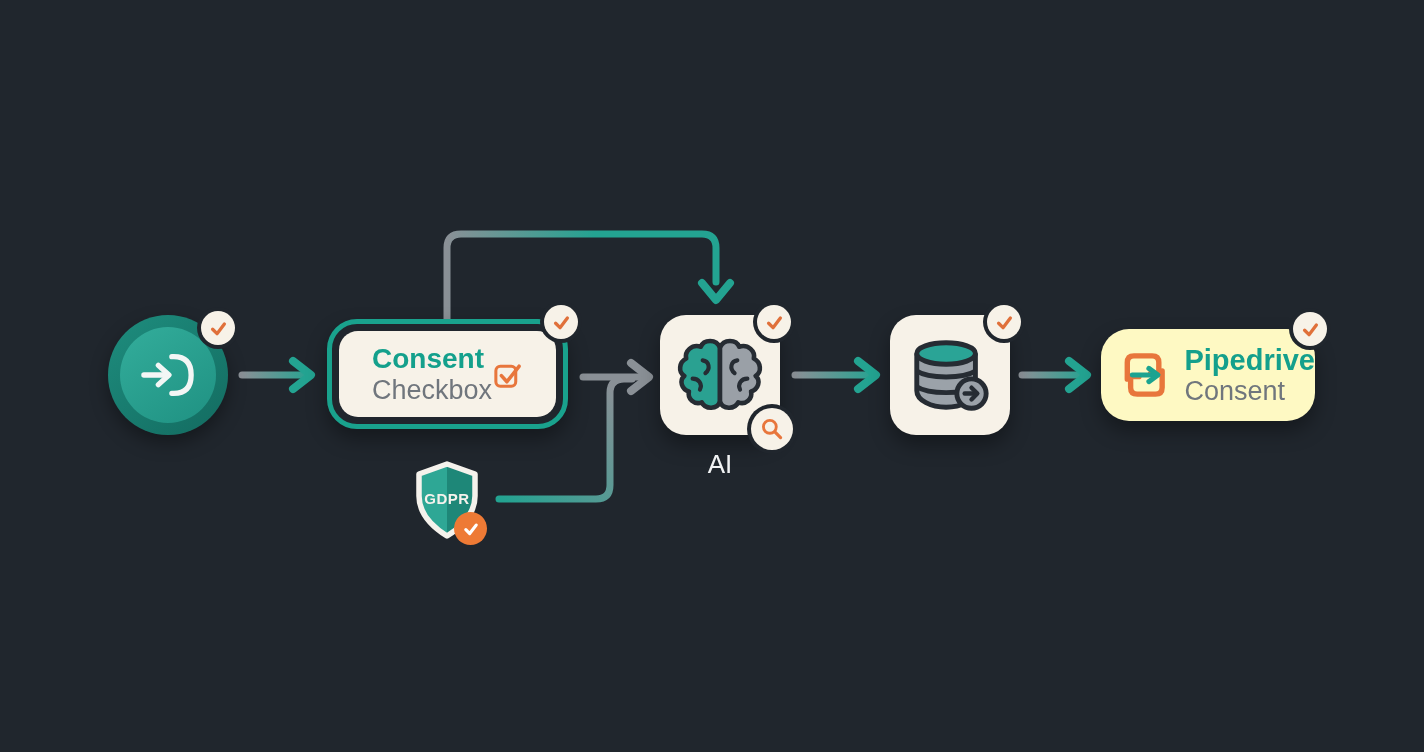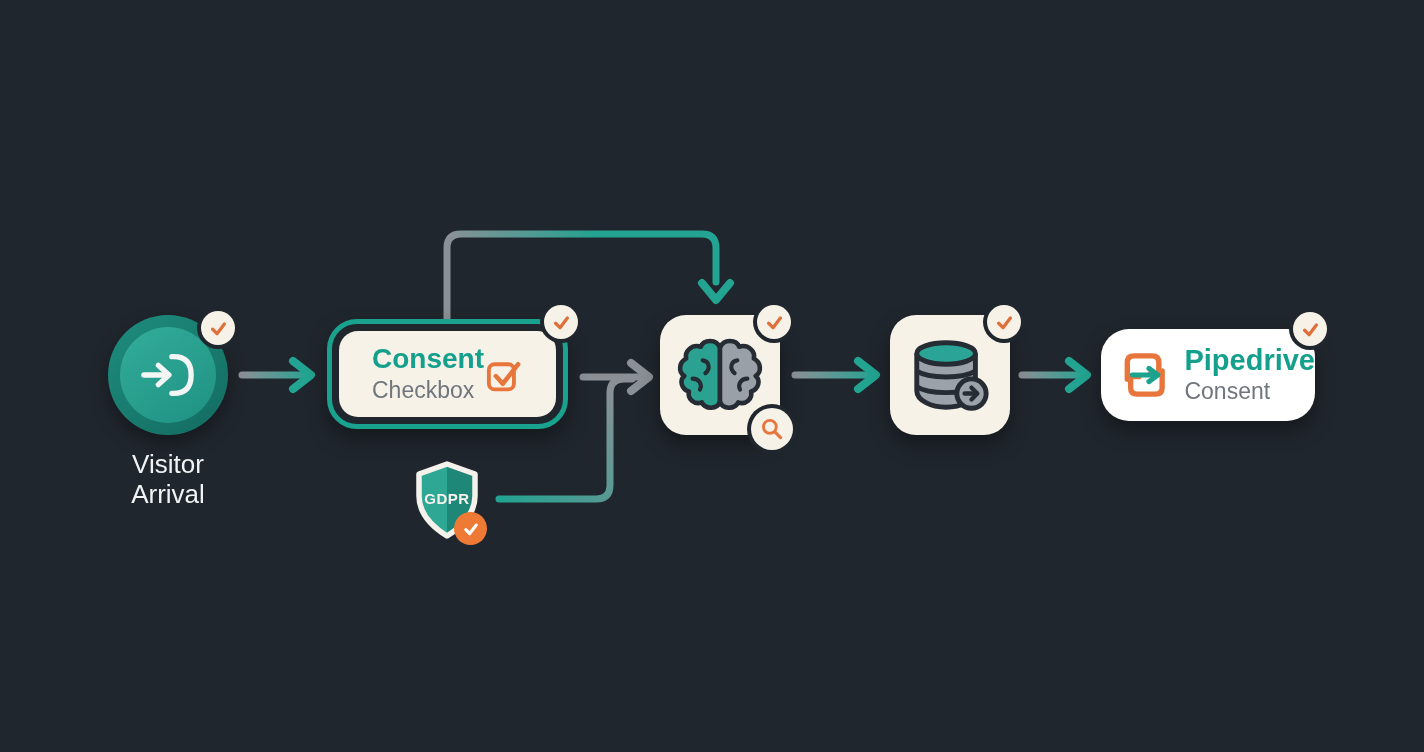--- a/index.html
+++ b/index.html
@@ -30,32 +30,32 @@
   .pill-outline{
     border:5px solid #19a28d;border-radius:30px;padding:7px;
     box-shadow:0 10px 20px rgba(0,0,0,.35);
   }
   .pill-inner{
     width:100%;height:100%;box-sizing:border-box;border-radius:19px;
     background:#f7f2e8;display:flex;align-items:center;
     justify-content:space-between;padding:0 33px;
   }
   .title-teal{color:#14a08c;font-weight:bold;font-size:28px;line-height:32px;}
-  .subtitle-gray{color:#70767d;font-size:23px;line-height:31px;}
+  .subtitle-gray{color:#70767d;font-size:27px;line-height:31px;}
 
   
   .square{
     width:120px;height:120px;border-radius:26px;background:#f7f2e8;
     display:flex;align-items:center;justify-content:center;
     box-shadow:0 10px 20px rgba(0,0,0,.35);
   }
 
   
   .wide-pill{
-    width:214px;height:92px;border-radius:28px;background:#ffffff;
+    width:214px;height:92px;border-radius:28px;background:#fef9c3;
     display:flex;align-items:center;gap:14px;padding:0 0 0 18px;
     box-sizing:border-box;box-shadow:0 10px 20px rgba(0,0,0,.35);
   }
 
   .node-label{
     position:absolute;z-index:2;width:220px;text-align:center;
     color:#f1f3f4;font-size:26px;line-height:30px;
   }
 
   .badge{
@@ -128,24 +128,20 @@
   <div class="node" style="left:108px;top:315px;">
     <div class="circle-outer">
       <div class="circle-inner">
         <svg width="62" height="54" viewBox="0 0 64 56">
           <line x1="7" y1="28" x2="30" y2="28" stroke="#f3f6f5" stroke-width="5.5" stroke-linecap="round"></line>
           <polyline points="22,18 33,28 22,38" fill="none" stroke="#f3f6f5" stroke-width="5.5" stroke-linecap="round" stroke-linejoin="round"></polyline>
           <path d="M36,9 H38 Q56,9 56,28 Q56,47 38,47 H36" fill="none" stroke="#f3f6f5" stroke-width="5.5" stroke-linecap="round" stroke-linejoin="round"></path>
         </svg>
       </div>
     </div>
-  </div>
-  <div class="node-label" style="left:58px;top:449px;">
-    <div>Visitor</div>
-    <div>Arrival</div>
   </div>
 
   <div class="node pill-outline" style="left:327px;top:319px;width:217px;height:86px;">
     <div class="pill-inner">
       <div>
         <div class="title-teal">Consent</div>
         <div class="subtitle-gray">Checkbox</div>
       </div>
       <svg width="54" height="54" viewBox="0 0 56 56">
         <rect x="7" y="14" width="36" height="36" rx="8" fill="none" stroke="#e8763c" stroke-width="5.5"></rect>
@@ -177,20 +173,21 @@
     <svg width="92" height="84" viewBox="0 0 100 92">
       <path d="M50,16 C46,6 32,7 29,15 C19,12 11,20 13,28 C5,32 4,43 11,47 C5,52 8,62 16,64 C14,72 22,79 30,76 C34,84 47,84 50,75 L50,16 Z" fill="#2aa191" stroke="#262c33" stroke-width="5" stroke-linejoin="round"></path>
       <path d="M50,16 C54,6 68,7 71,15 C81,12 89,20 87,28 C95,32 96,43 89,47 C95,52 92,62 84,64 C86,72 78,79 70,76 C66,84 53,84 50,75 L50,16 Z" fill="#9aa0a7" stroke="#262c33" stroke-width="5" stroke-linejoin="round"></path>
       <path d="M31,30 C38,31 40,39 34,44" fill="none" stroke="#262c33" stroke-width="4.5" stroke-linecap="round"></path>
       <path d="M20,50 C27,50 31,56 28,62" fill="none" stroke="#262c33" stroke-width="4.5" stroke-linecap="round"></path>
       <path d="M69,30 C62,31 60,39 66,44" fill="none" stroke="#262c33" stroke-width="4.5" stroke-linecap="round"></path>
       <path d="M80,50 C73,50 69,56 72,62" fill="none" stroke="#262c33" stroke-width="4.5" stroke-linecap="round"></path>
     </svg>
   </div>
   <div class="node-label" style="left:610px;top:449px;">
+    <div>AI</div>
   </div>
   <div class="badge" style="left:751px;top:408px;width:42px;height:42px;">
     <svg width="30" height="30" viewBox="0 0 42 42">
       <circle cx="18" cy="18" r="9" fill="none" stroke="#e8763c" stroke-width="4"></circle>
       <line x1="25" y1="25" x2="33" y2="33" stroke="#e8763c" stroke-width="4.5" stroke-linecap="round"></line>
     </svg>
   </div>
 
   <div class="node square" style="left:890px;top:315px;">
     <svg width="86" height="86" viewBox="0 0 88 88">

